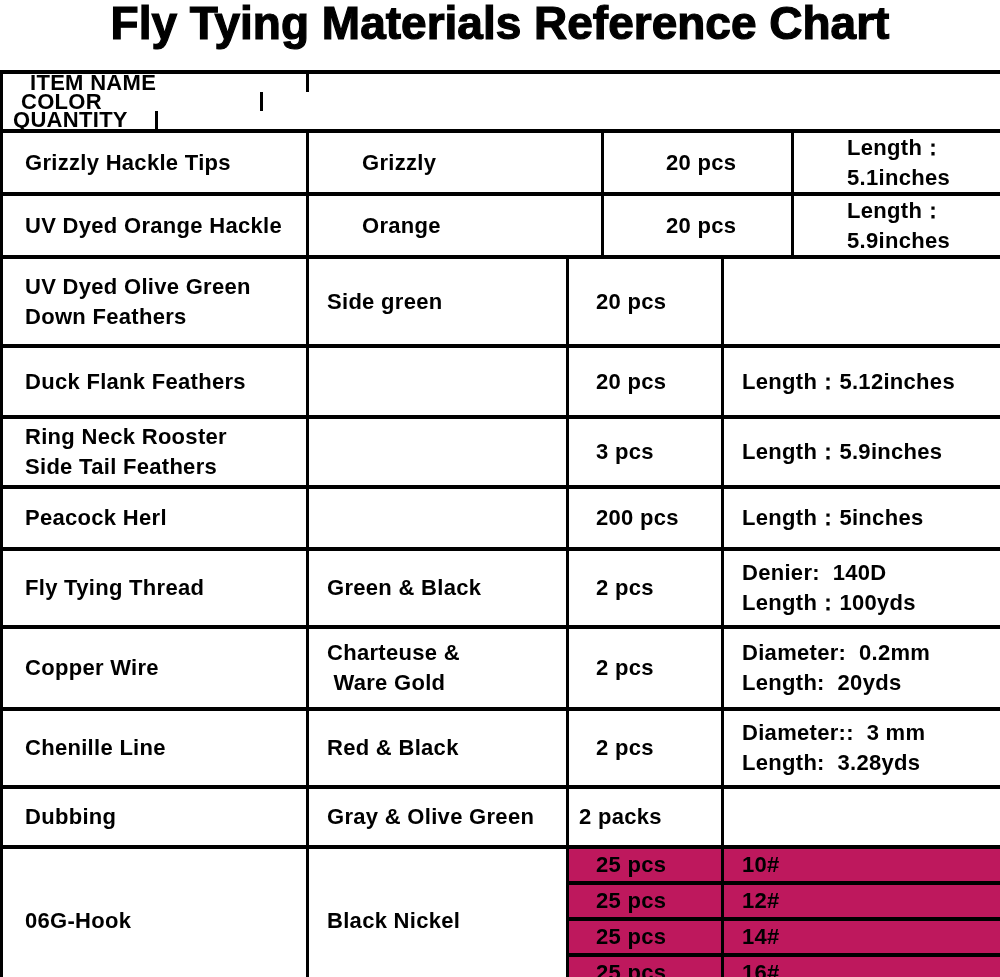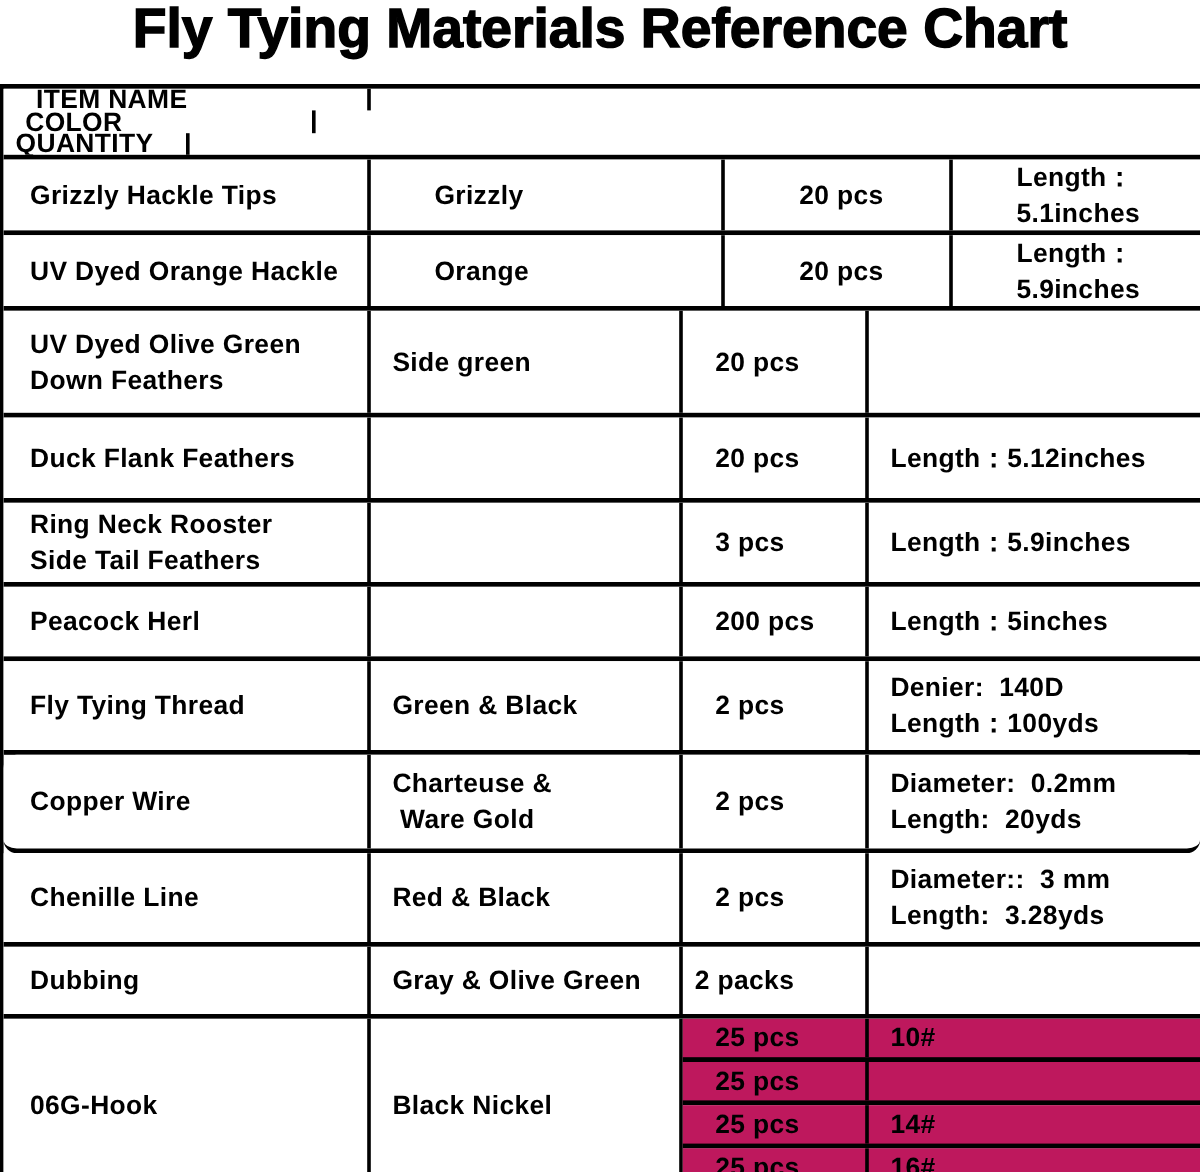--- a/index.html
+++ b/index.html
@@ -34,21 +34,21 @@
   .header .c3{padding-left:10px;text-align:center;}
   .header .c4{justify-content:center;padding-left:0;}
   .pl10{padding-left:10px;}
   .hh{height:59px;flex-direction:column;}
   .h63{height:63px;gap:35px;}
   .h89{height:89px;}
   .h71{height:71px;}
   .h70{height:70px;}
   .h62{height:62px;}
   .h78{height:78px;}
-  .h82{height:82px;border-radius:11px;}
+  .h82{height:82px;}
   .h53{height:60px;}
   .hook{height:144px;border-bottom:none;}
   .subcol{flex:1;display:flex;flex-direction:column;}
   .subrow{display:flex;height:36px;border-bottom:4px solid #000;box-sizing:border-box;background:#be185d;}
 </style>
 </head>
 <body>
 
 <h1 class="title">Fly Tying Materials Reference Chart</h1>
 
@@ -140,20 +140,21 @@
   <div class="row hook">
     <div class="cell c1">06G-Hook</div>
     <div class="cell c2">Black Nickel</div>
     <div class="subcol">
       <div class="subrow">
         <div class="cell c3">25 pcs</div>
         <div class="cell c4">10#</div>
       </div>
       <div class="subrow">
         <div class="cell c3">25 pcs</div>
+        <div class="cell c4">12#</div>
       </div>
       <div class="subrow">
         <div class="cell c3">25 pcs</div>
         <div class="cell c4">14#</div>
       </div>
       <div class="subrow">
         <div class="cell c3">25 pcs</div>
         <div class="cell c4">16#</div>
       </div>
     </div>

